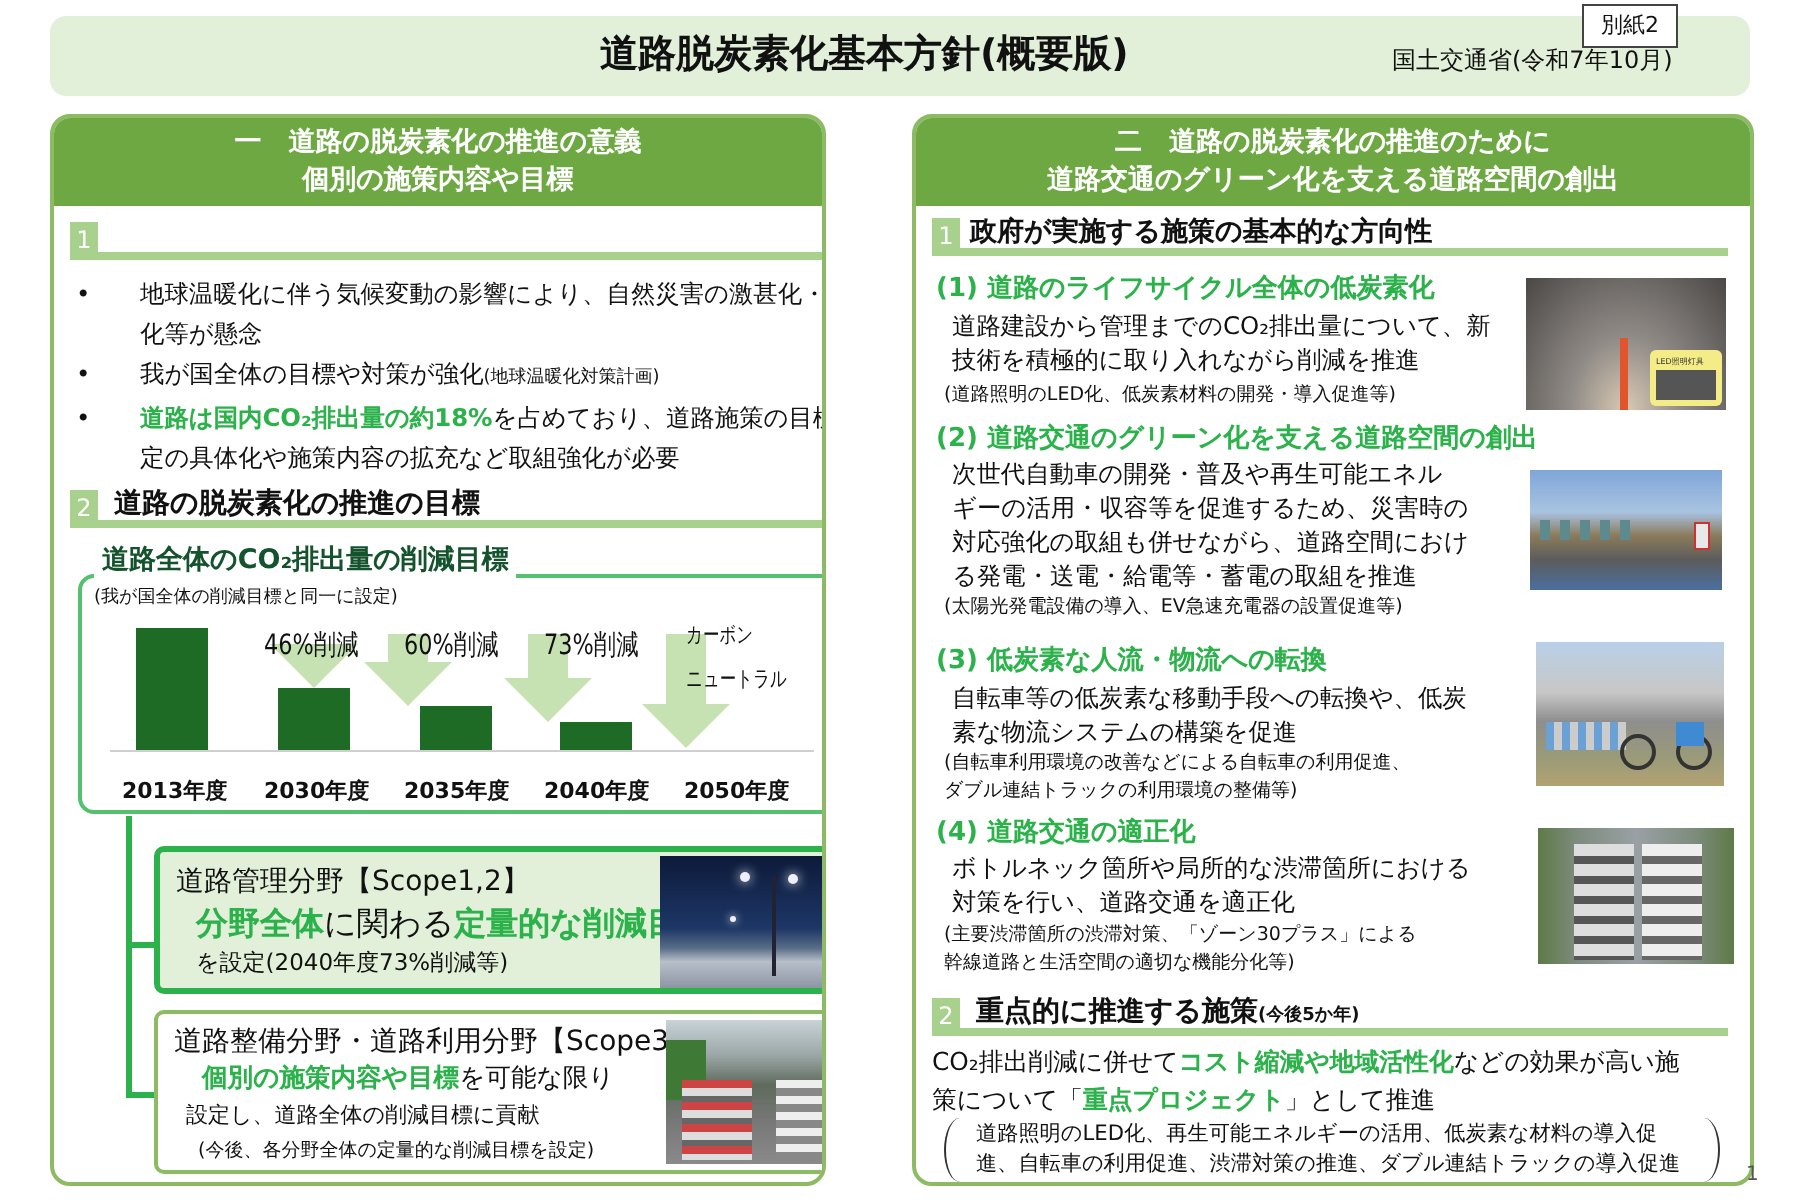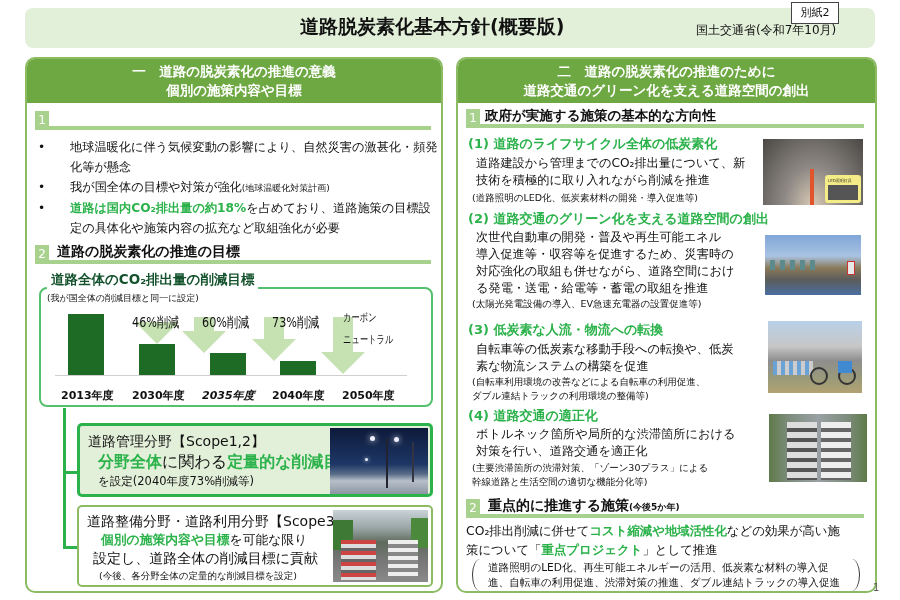--- a/index.html
+++ b/index.html
@@ -4,21 +4,21 @@
 <style>
   * { box-sizing: border-box; margin: 0; padding: 0; }
   body { width: 900px; height: 600px; background: #ffffff; font-family: "DejaVu Sans", sans-serif; color: #111; position: relative; overflow: hidden; }
   .abs { position: absolute; }
   .header-bar { left: 25px; top: 8px; width: 850px; height: 40px; background: #e2efd9; border-radius: 8px; }
   .doc-title { left: 300px; top: 14px; font-size: 19px; font-weight: bold; color: #111; letter-spacing: 0px; white-space: nowrap; }
   .ministry { left: 696px; top: 22px; font-size: 12px; white-space: nowrap; }
   .attach { left: 791px; top: 2px; width: 48px; height: 22px; border: 1px solid #444; background: #fff; font-size: 11px; text-align: center; line-height: 20px; }
 
   .panel { border: 2px solid #8cbb63; border-radius: 10px; background: #fff; overflow: hidden; }
-  .panel-left { left: 25px; top: 57px; width: 418px; height: 536px; }
+  .panel-left { left: 25px; top: 57px; width: 388px; height: 536px; }
   .panel-right { left: 456px; top: 57px; width: 421px; height: 536px; }
   .panel-head { background: #6ea842; color: #fff; font-weight: bold; font-size: 13.5px; text-align: center; line-height: 19px; padding: 3px 0 2px 0; height: 44px; }
 
   .sec-head { position: absolute; height: 20px; }
   .sec-num { position: absolute; left: 0; top: 2px; width: 14px; height: 18px; background: #a9d18e; color: #fff; font-size: 12px; text-align: center; line-height: 18px; }
   .sec-title { position: absolute; left: 19px; top: 0; font-size: 14px; font-weight: bold; white-space: nowrap; }
   .sec-underline { position: absolute; left: 0; top: 17px; height: 4px; background: #a9d18e; }
 
   .bullet-list { position: absolute; left: 11px; top: 92px; width: 400px; font-size: 12.2px; line-height: 20px; }
   .bullet { position: relative; padding-left: 32px; }
@@ -115,21 +115,21 @@
   <div class="red-lbl" style="left:105px; top:255px;">46%削減</div>
   <div class="red-lbl" style="left:175px; top:255px;">60%削減</div>
   <div class="red-lbl" style="left:245px; top:255px;">73%削減</div>
   <div class="cn-lbl" style="left:316px; top:248px;">
     <div>カーボン</div>
     <div>ニュートラル</div>
   </div>
 
   <div class="yr-lbl" style="left:34px; top:329px;">2013年度</div>
   <div class="yr-lbl" style="left:105px; top:329px;">2030年度</div>
-  <div class="yr-lbl" style="left:175px; top:329px;font-style:italic;">2035年度</div>
+  <div class="yr-lbl" style="left:175px; top:329px;">2035年度</div>
   <div class="yr-lbl" style="left:245px; top:329px;">2040年度</div>
   <div class="yr-lbl" style="left:315px; top:329px;">2050年度</div>
 
   <div class="abs connector-v"></div>
   <div class="abs connector-h1"></div>
   <div class="arr-tip" style="left:70px; top:408px;"></div>
   <div class="abs connector-h2"></div>
   <div class="arr-tip" style="left:70px; top:483px;"></div>
 
   <div class="abs scope-box1">
@@ -145,21 +145,21 @@
       <div style="position:absolute; left:56px; top:10px; width:2px; height:50px; background:#223;"></div>
       <div style="position:absolute; left:82px; top:14px; width:2px; height:40px; background:#334;"></div>
     </div>
   </div>
 
   <div class="abs scope-box2">
     <div class="scope-text" style="left:8px; top:5px;">道路整備分野・道路利用分野【Scope3】</div>
     <div class="scope-text" style="left:22px; top:24px; font-size:12.8px;">
       <span class="green">個別の施策内容や目標</span><span>を可能な限り</span>
     </div>
-    <div class="scope-text" style="left:14px; top:42px; font-size:14px;">設定し、道路全体の削減目標に貢献</div>
+    <div class="scope-text" style="left:14px; top:42px; font-size:11px;">設定し、道路全体の削減目標に貢献</div>
     <div class="scope-text" style="left:20px; top:60px; font-size:9.5px;">(今後、各分野全体の定量的な削減目標を設定)</div>
     <div class="photo" style="left:254px; top:3px; width:95px; height:72px; background: linear-gradient(180deg, #c9d3d8 0%, #9aa6a6 25%, #5f6b5c 45%, #777 70%, #8a8a8a 100%);">
       <div style="position:absolute; left:0; top:10px; width:20px; height:30px; background:#3e7a36;"></div>
       <div style="position:absolute; left:78px; top:8px; width:17px; height:30px; background:#4b8a3c;"></div>
       <div style="position:absolute; left:8px; top:30px; width:35px; height:40px; background: repeating-linear-gradient(180deg, #c44 0 4px, #ddd 4px 8px, #666 8px 11px);"></div>
       <div style="position:absolute; left:55px; top:30px; width:30px; height:40px; background: repeating-linear-gradient(180deg, #eee 0 4px, #888 4px 8px);"></div>
     </div>
   </div>
 </div>
 
@@ -185,21 +185,21 @@
     <div style="position:absolute; left:47px; top:30px; width:4px; height:36px; background:#e2552c;"></div>
     <div style="position:absolute; left:62px; top:36px; width:36px; height:28px; background:#f4ec86; border-radius:3px;">
       <div style="position:absolute; left:3px; top:3px; font-size:4px; color:#333;">LED照明灯具</div>
       <div style="position:absolute; left:3px; top:10px; width:30px; height:15px; background:#555;"></div>
     </div>
   </div>
 
   <div class="item-title" style="left:10px; top:151px;">(2) 道路交通のグリーン化を支える道路空間の創出</div>
   <div class="item-body" style="left:18px; top:170px;">
     <div>次世代自動車の開発・普及や再生可能エネル</div>
-    <div>導入促進等・収容等を促進するため、災害時の</div>
+    <div>ギーの活用・収容等を促進するため、災害時の</div>
     <div>対応強化の取組も併せながら、道路空間におけ</div>
     <div>る発電・送電・給電等・蓄電の取組を推進</div>
   </div>
   <div class="item-note" style="left:14px; top:238px;">(太陽光発電設備の導入、EV急速充電器の設置促進等)</div>
   <div class="photo" style="left:307px; top:176px; width:96px; height:60px; background: linear-gradient(180deg, #7fa6d8 0%, #a9c3e2 35%, #8a7a5a 55%, #5c5c5c 75%, #4a6fa0 100%);">
     <div style="position:absolute; left:5px; top:25px; width:50px; height:10px; background: repeating-linear-gradient(90deg, #5d8a8c 0 5px, transparent 5px 10px);"></div>
     <div style="position:absolute; left:82px; top:26px; width:8px; height:14px; background:#e8e8e8; border:1px solid #c33;"></div>
   </div>
 
   <div class="item-title" style="left:10px; top:262px;">(3) 低炭素な人流・物流への転換</div>

